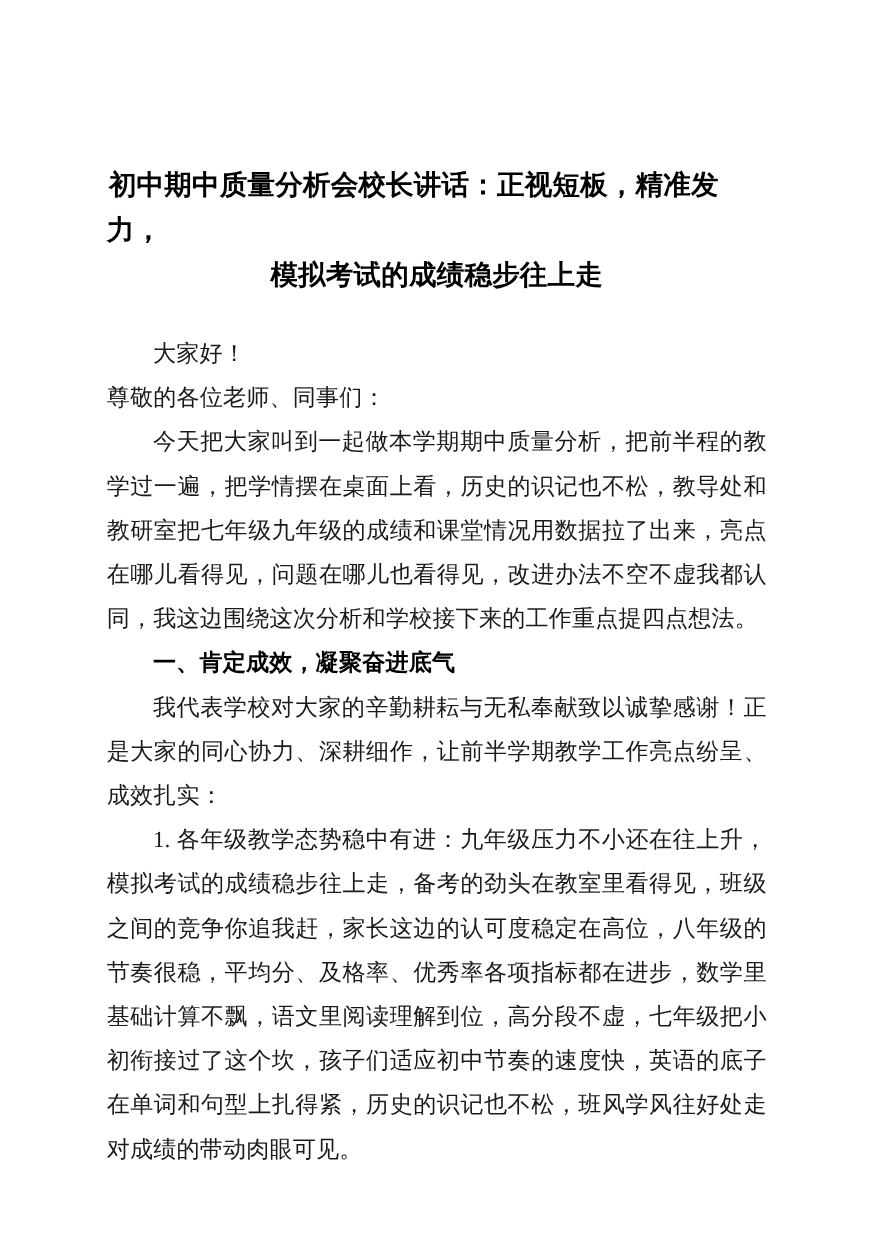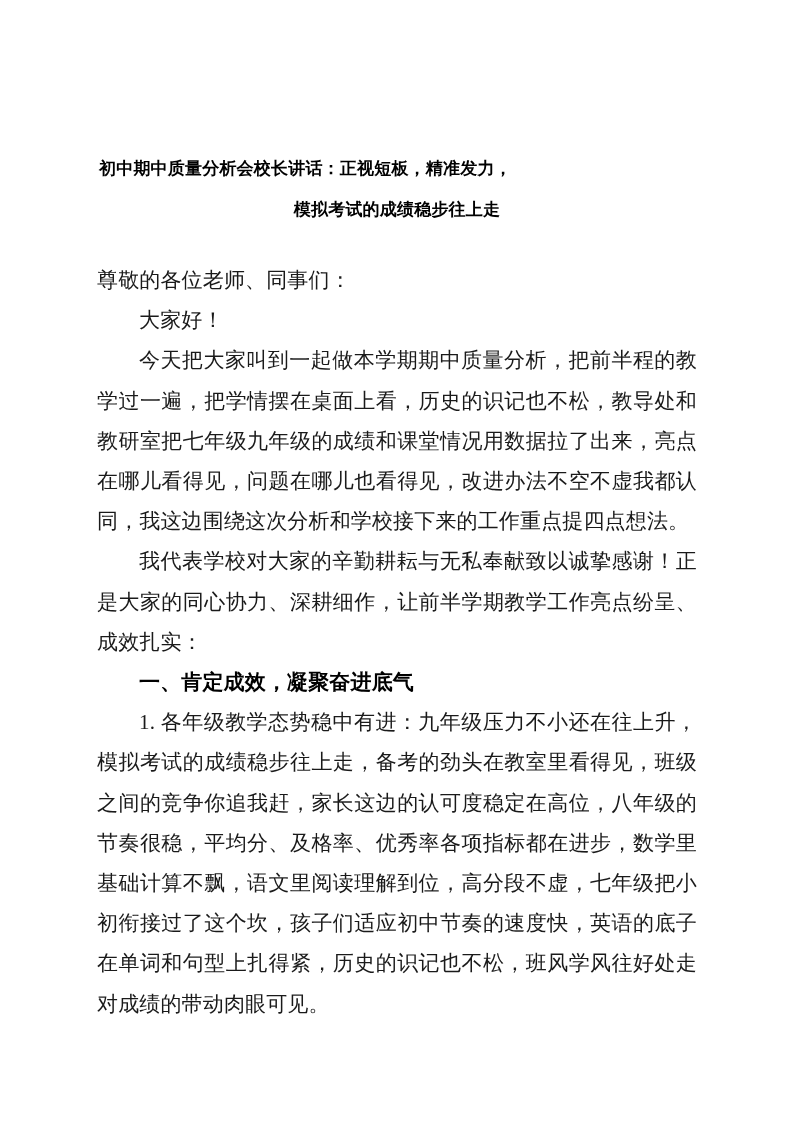--- a/index.html
+++ b/index.html
@@ -18,21 +18,21 @@
   }
   .doc-body {
     position: absolute;
     left: 97px;
     top: 148px;
     width: 600px;
   }
   .doc-title {
     font-family: "Liberation Serif", "DejaVu Serif", serif;
     font-weight: bold;
-    font-size: 17px;
+    font-size: 25px;
     line-height: 41px;
     color: #000000;
     text-align: center;
     letter-spacing: 0.2px;
     margin: 0 0 4px 0;
   }
   .doc-title .tline {
     display: block;
   }
   .doc-title .tline-1 {
@@ -71,26 +71,26 @@
 <div class="page">
   <div class="doc-body">
 
     <h1 class="doc-title">
       <span class="tline tline-1">初中期中质量分析会校长讲话：正视短板，精准发力，</span>
       <span class="tline tline-2">模拟考试的成绩稳步往上走</span>
     </h1>
 
     <div class="spacer-after-title"></div>
 
+    <p class="para indent">大家好！</p>
+
     <p class="para flush">尊敬的各位老师、同事们：</p>
-
-    <p class="para indent">大家好！</p>
 
     <p class="para indent">今天把大家叫到一起做本学期期中质量分析，把前半程的教学过一遍，把学情摆在桌面上看，历史的识记也不松，教导处和教研室把七年级九年级的成绩和课堂情况用数据拉了出来，亮点在哪儿看得见，问题在哪儿也看得见，改进办法不空不虚我都认同，我这边围绕这次分析和学校接下来的工作重点提四点想法。</p>
 
+    <p class="para heading">一、肯定成效，凝聚奋进底气</p>
+
     <p class="para indent">我代表学校对大家的辛勤耕耘与无私奉献致以诚挚感谢！正是大家的同心协力、深耕细作，让前半学期教学工作亮点纷呈、成效扎实：</p>
-
-    <p class="para heading">一、肯定成效，凝聚奋进底气</p>
 
     <p class="para indent">1. 各年级教学态势稳中有进：九年级压力不小还在往上升，模拟考试的成绩稳步往上走，备考的劲头在教室里看得见，班级之间的竞争你追我赶，家长这边的认可度稳定在高位，八年级的节奏很稳，平均分、及格率、优秀率各项指标都在进步，数学里基础计算不飘，语文里阅读理解到位，高分段不虚，七年级把小初衔接过了这个坎，孩子们适应初中节奏的速度快，英语的底子在单词和句型上扎得紧，历史的识记也不松，班风学风往好处走对成绩的带动肉眼可见。</p>
 
   </div>
 </div>
 
 </body></html>

